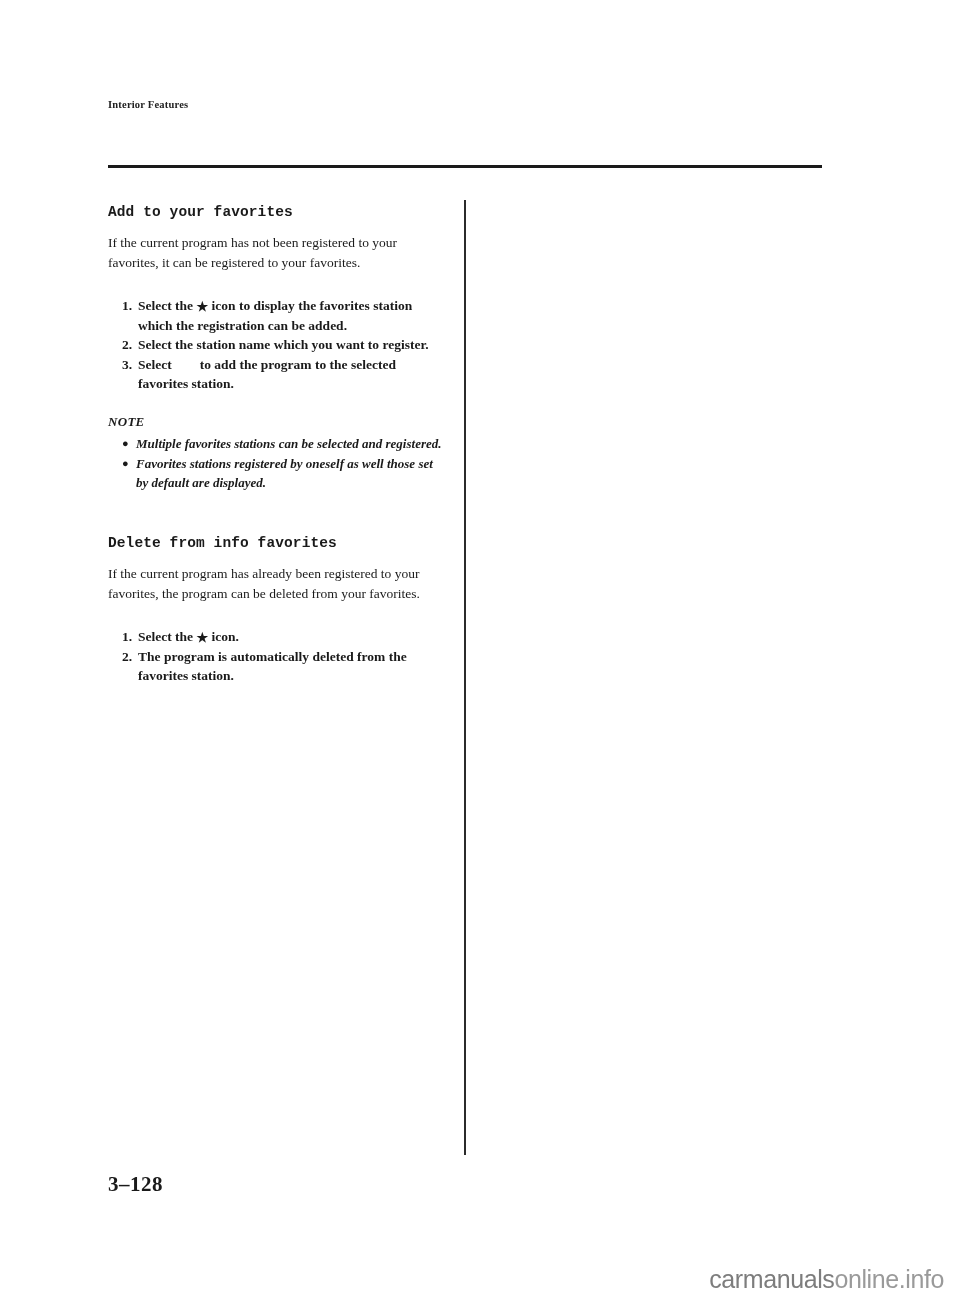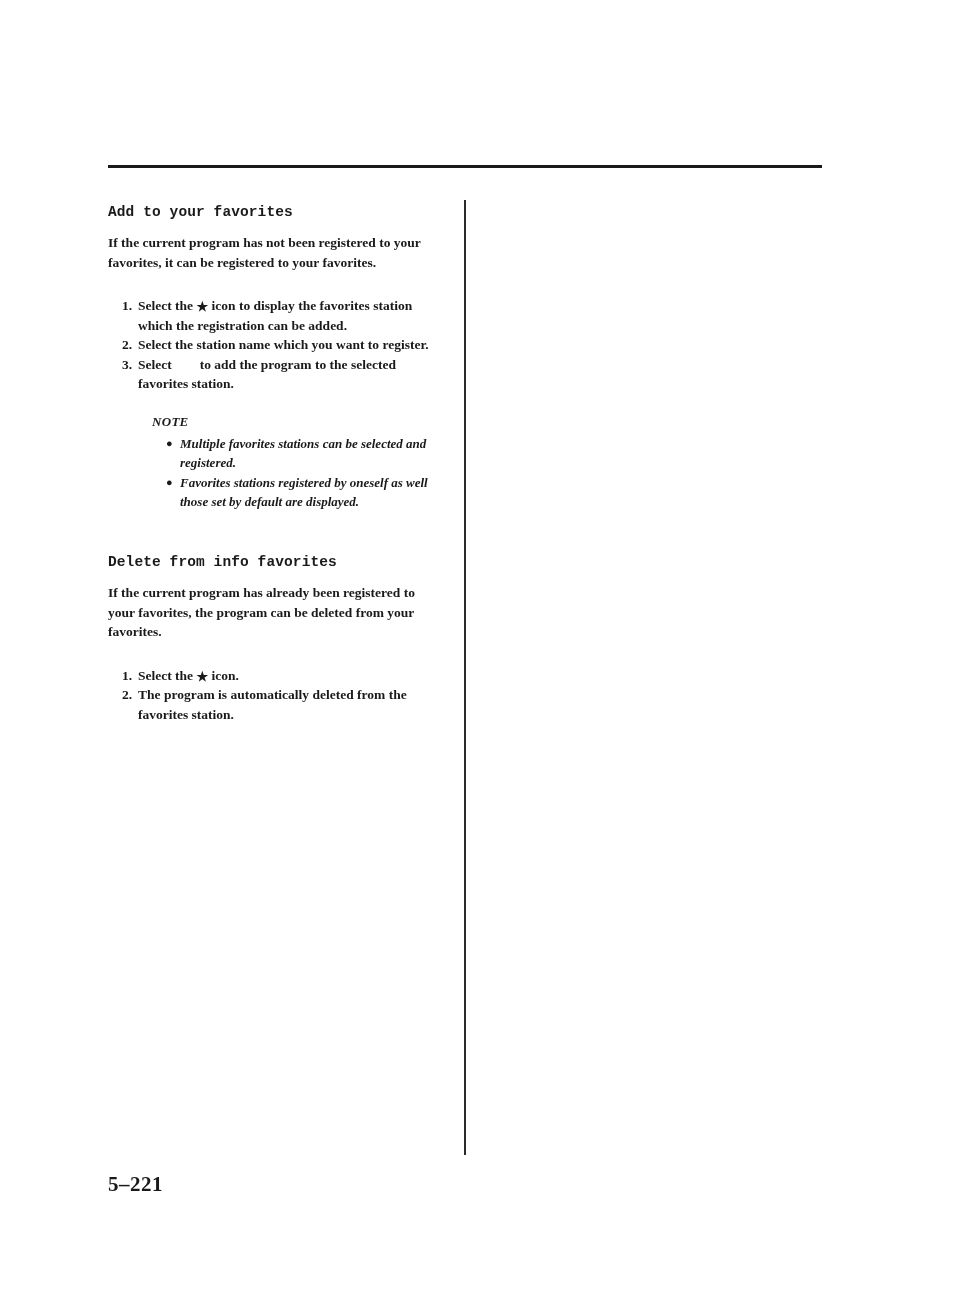--- a/index.html
+++ b/index.html
@@ -88,21 +88,21 @@
   h3.sec-head {
     font-size: 14.5px;
     font-weight: bold;
     margin: 0 0 11px 0;
     line-height: 19px;
     letter-spacing: 0.1px;
     font-family: Liberation Mono, monospace;
   }
   p.para {
     margin: 8px 0 14px 0;
-    font-weight: bold;
+    font-weight: normal;
     font-size: 13.5px;
     line-height: 19.5px;
   }
   ol.steps {
     margin: 0 0 10px 0;
     padding: 0;
     list-style: none;
     counter-reset: stepnum;
   }
   ol.steps > li {
@@ -129,21 +129,20 @@
     letter-spacing: 0;
   }
   .inline-gap {
     display: inline-block;
     width: 28px;
   }
 
   .note-block {
     margin-top: 18px;
     margin-bottom: 20px;
-    margin-left: 44px;
   }
   .note-title {
     font-size: 13px;
     font-weight: bold;
     font-style: italic;
     margin: 0 0 3px 0;
     letter-spacing: 0.3px;
   }
   ul.note-list {
     margin: 0;
@@ -190,20 +189,21 @@
     letter-spacing: -0.4px;
   }
   .watermark .dim { color: #9a9a9a; }
 </style>
 </head>
 <body>
 
 <div class="page">
 
   <div class="header">
+    <div class="breadcrumb">Interior Features</div>
   </div>
   <div class="header-rule"></div>
 
   <div class="col-divider"></div>
 
   <div class="col-left">
 
     <h3 class="sec-head">Add to your favorites</h3>
     <p class="para">If the current program has not been registered to your favorites, it can be registered to your favorites.</p>
 
@@ -246,16 +246,17 @@
       </li>
       <li>
         <span class="num">2.</span><span>The program is automatically deleted from the favorites station.</span>
       </li>
     </ol>
 
   </div>
 
   <div class="col-right"></div>
 
-  <div class="page-number">5–221</div>
-
+  <div class="page-number">3–128</div>
+
+  <div class="watermark"><span>carmanuals</span><span class="dim">online.info</span></div>
 
 </div>
 
 </body></html>

